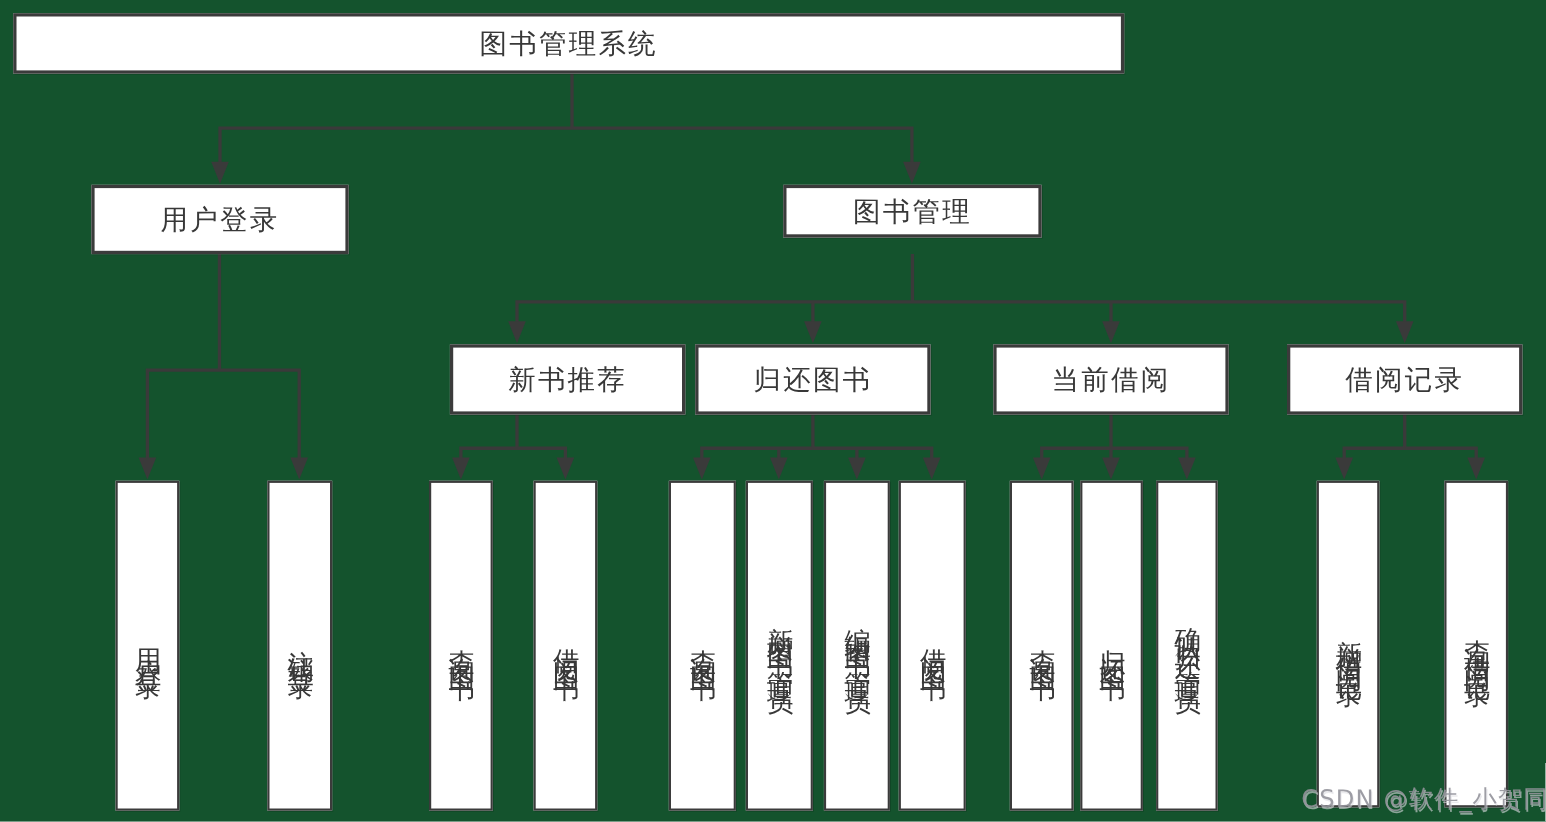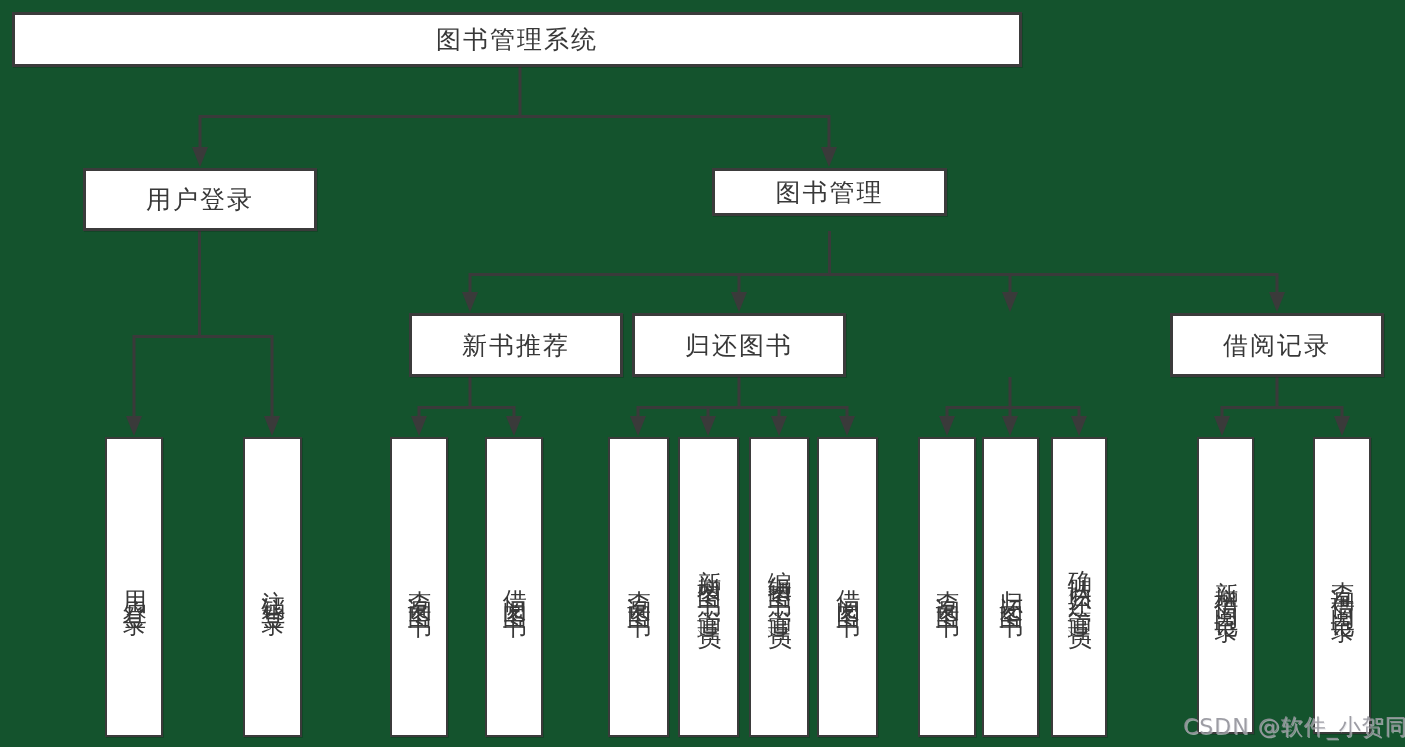--- a/index.html
+++ b/index.html
@@ -101,20 +101,21 @@
     </g>
   </svg>
 
   <div class="box h-box" style="left:12px; top:12px; width:1010px; height:55px;">图书管理系统</div>
 
   <div class="box h-box" style="left:83px; top:168px; width:234px; height:63px;">用户登录</div>
   <div class="box h-box" style="left:712px; top:168px; width:235px; height:48px;">图书管理</div>
 
   <div class="box h-box" style="left:363px; top:313px; width:214px; height:64px;margin-left:46px;">新书推荐</div>
   <div class="box h-box" style="left:632px; top:313px; width:214px; height:64px;">归还图书</div>
+  <div class="box h-box" style="left:903px; top:313px; width:214px; height:64px;">当前借阅</div>
   <div class="box h-box" style="left:1170px; top:313px; width:214px; height:64px;">借阅记录</div>
 
   <div class="box v-box" style="left:105px; top:437px; width:58px; height:300px;">用户登录</div>
   <div class="box v-box" style="left:243px; top:437px; width:59px; height:300px;">注销登录</div>
 
   <div class="box v-box" style="left:390px; top:437px; width:58px; height:300px;">查询图书</div>
   <div class="box v-box" style="left:485px; top:437px; width:58px; height:300px;">借阅图书</div>
 
   <div class="box v-box" style="left:608px; top:437px; width:61px; height:300px;">查询图书</div>
   <div class="box v-box" style="left:678px; top:437px; width:61px; height:300px;">新增图书（管理员）</div>

